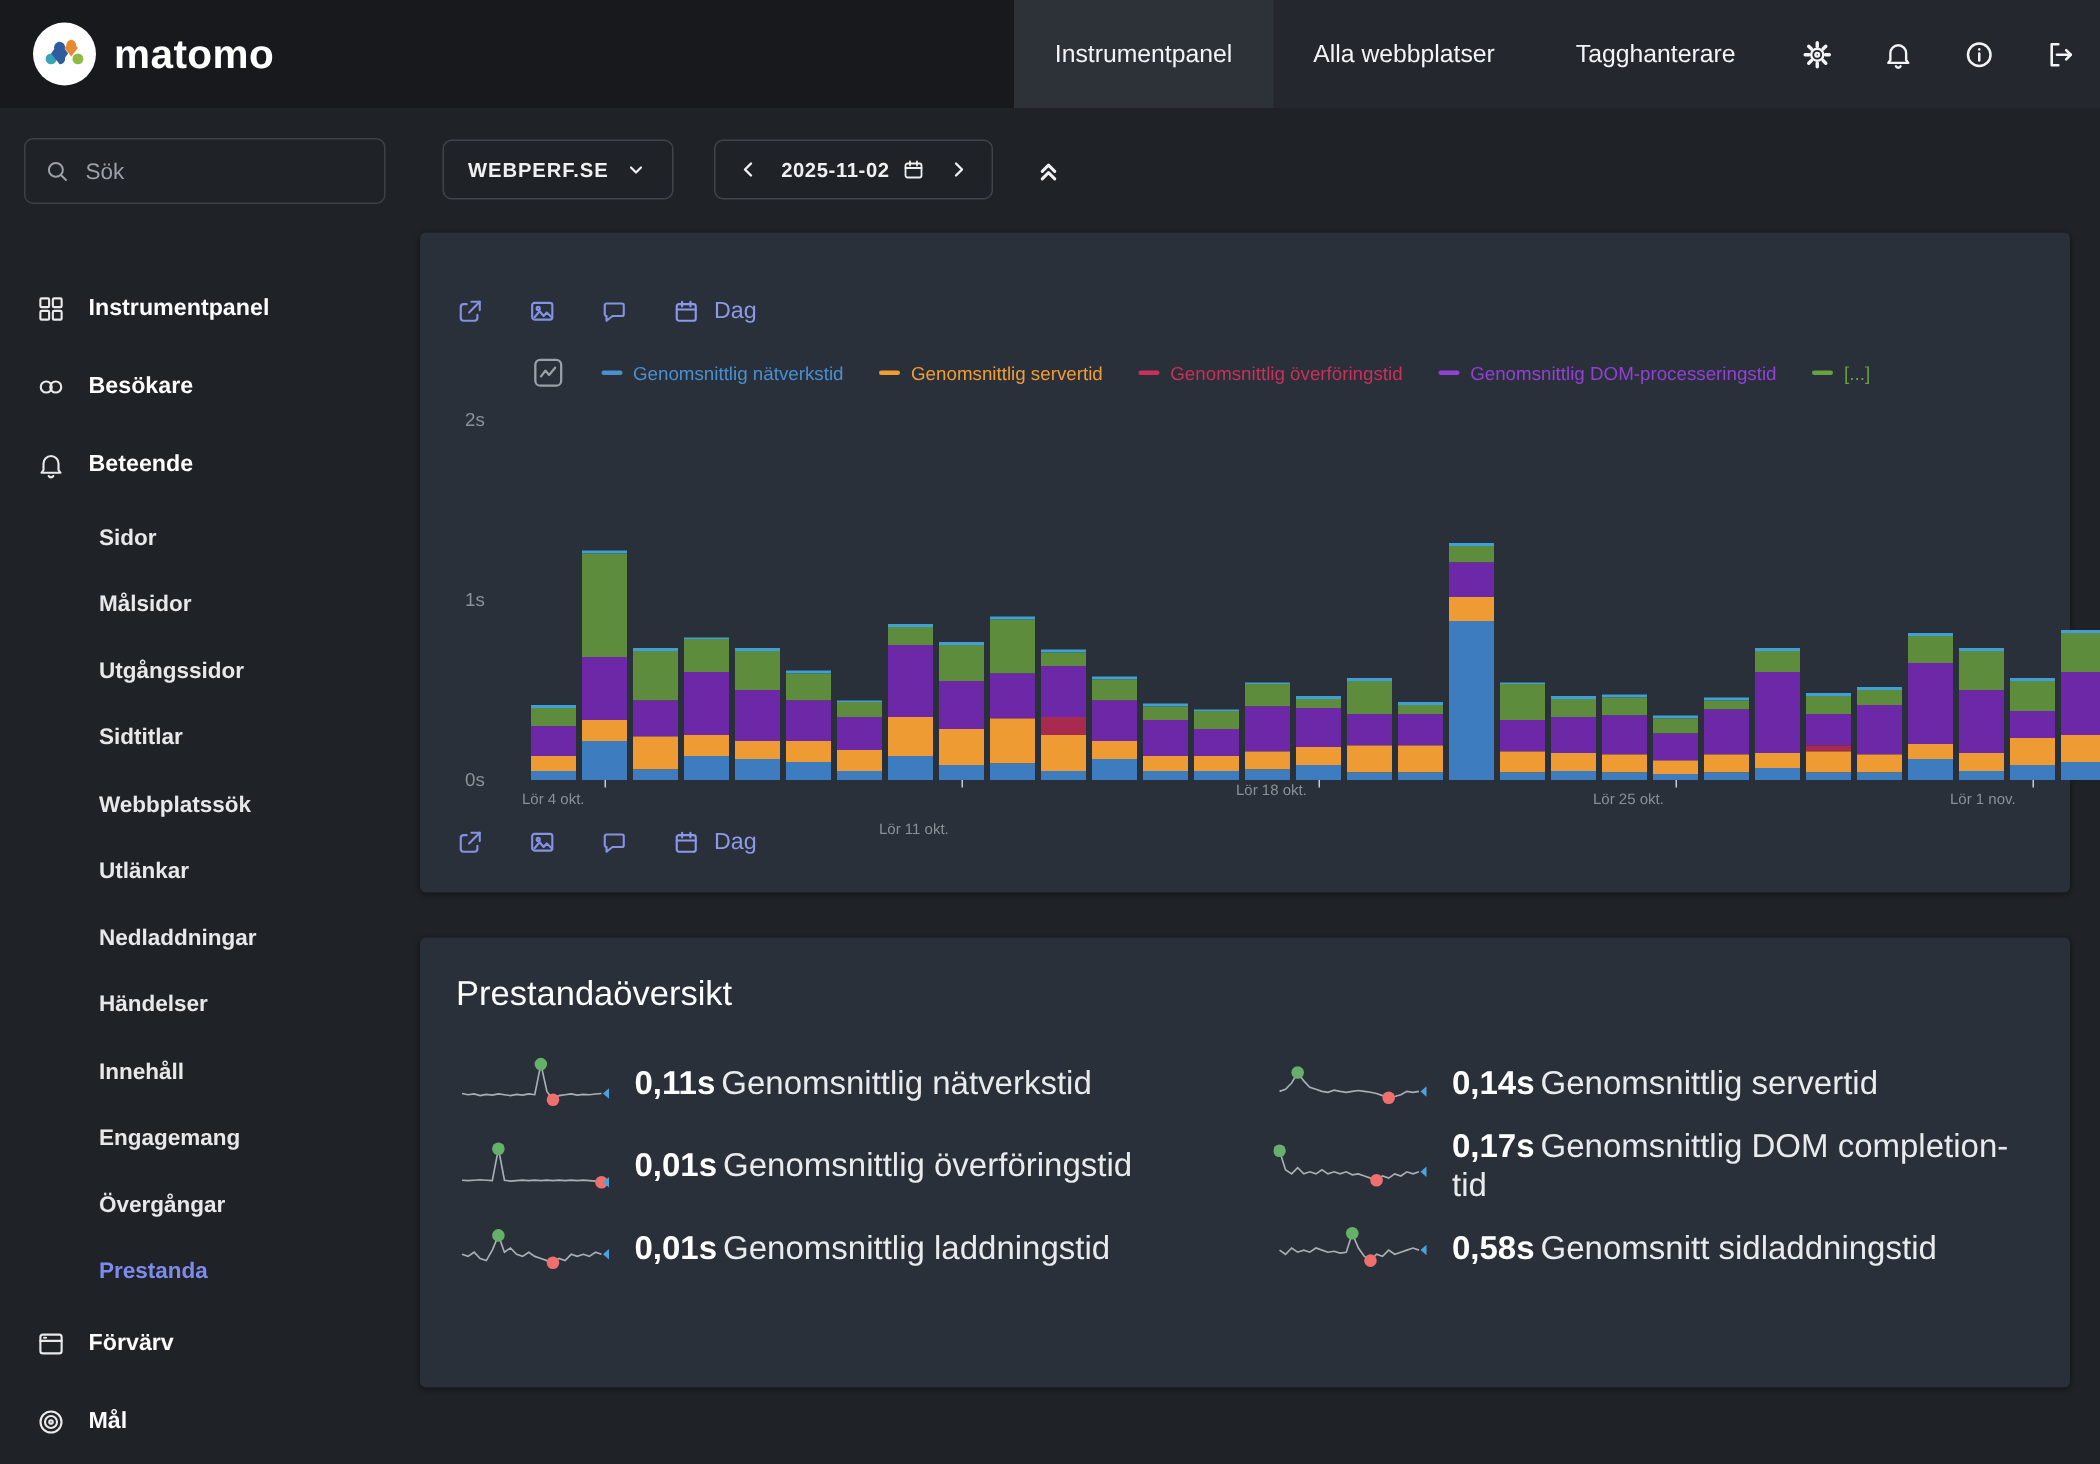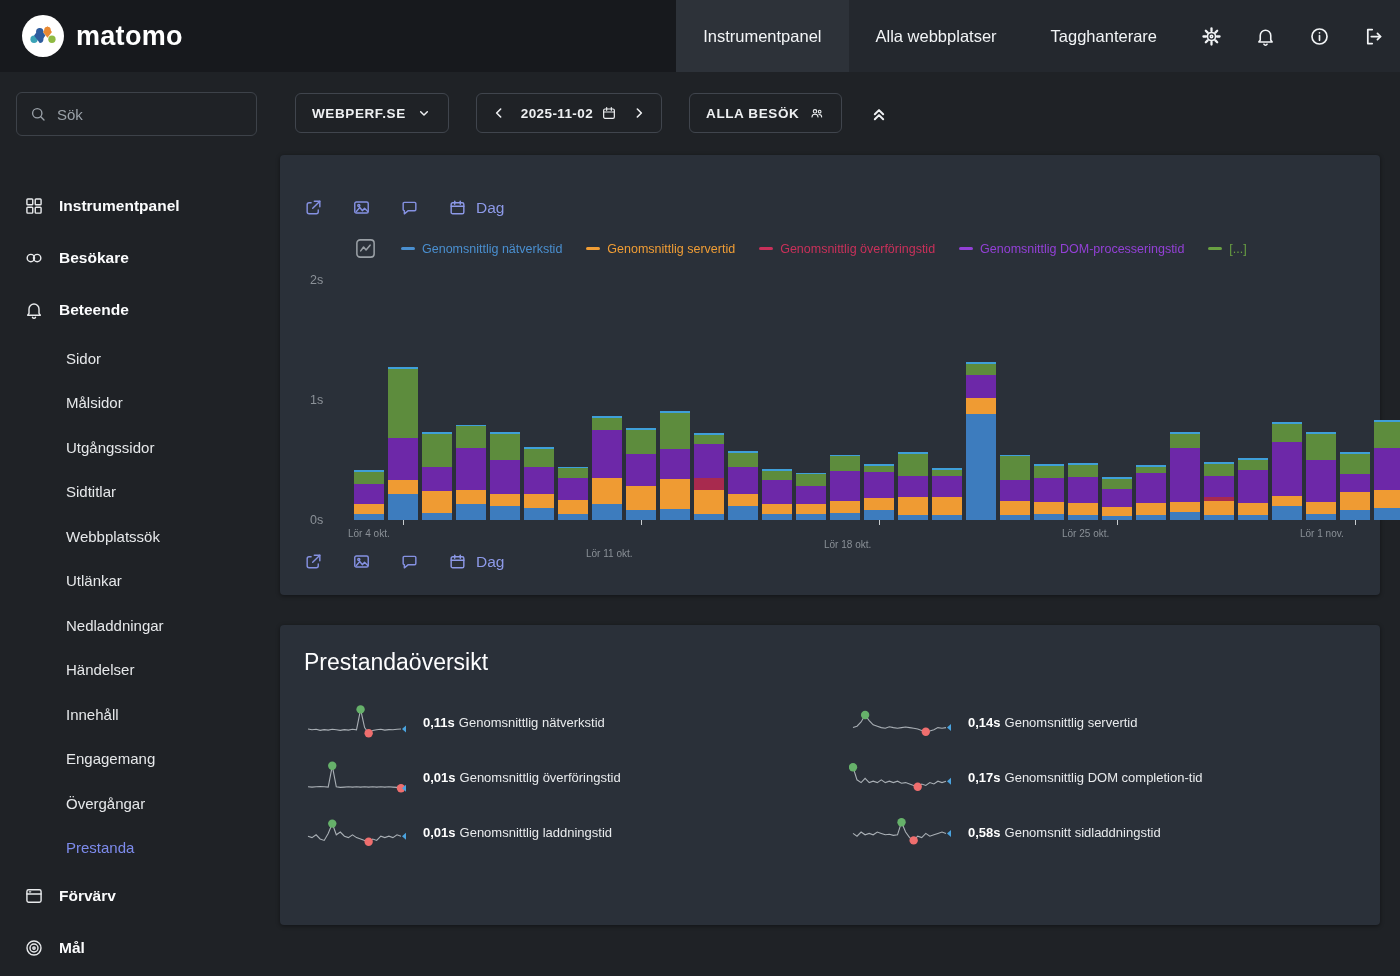--- a/index.html
+++ b/index.html
@@ -27,21 +27,21 @@
     display:flex; align-items:center; gap:10px; padding:0 12px; color:#9aa1a8; background:transparent; }
   .search-box svg { width:18px; height:18px; flex:0 0 18px; }
   .search-box input { background:transparent; border:none; outline:none; color:#cfd3d8;
     font-size:15px; width:100%; font-family:"Liberation Sans",sans-serif; }
   .search-box input::placeholder { color:#9aa1a8; }
 
   .side-nav { margin-top:44px; }
   .side-item { display:flex; align-items:center; gap:15px; height:52px; padding-left:8px;
     font-size:15.5px; font-weight:bold; color:#fbfcfd; cursor:pointer; }
   .side-item svg { width:20px; height:20px; color:#e8eaec; }
-  .side-sub { height:44.5px; font-weight:normal; padding-left:50px; font-size:15px; color:#e6e8ea;align-items:center; }
+  .side-sub { height:44.5px; font-weight:bold; padding-left:50px; font-size:15px; color:#e6e8ea;align-items:center; }
   .side-sub.active { color:#7d8bec; }
 
   .main { flex:1; padding:21px 0 0 20px; }
 
   
   .controls { display:flex; align-items:center; gap:27px; margin-left:15px; }
   .ctrl-btn { height:40px; border:1px solid #40454d; border-radius:6px; background:transparent;
     display:flex; align-items:center; gap:10px; padding:1px 16px; color:#eef0f2;
     font-size:13.5px; font-weight:bold; letter-spacing:.6px; cursor:pointer; }
   .ctrl-btn svg { width:16px; height:16px; }
@@ -75,21 +75,21 @@
   .ylab { position:absolute; width:34px; text-align:left; left:-44px; font-size:12.5px; color:#8b9198; }
   .xlab { position:absolute; width:110px; text-align:left; font-size:10px; color:#8a9097; }
   .xtick { position:absolute; width:1px; height:5px; background:#c8ccd0; }
   .xaxis { position:relative; height:26px; width:1052px; }
 
   
   .metrics-grid { display:grid; grid-template-columns:545px 1fr; column-gap:0;
     margin-top:26px; row-gap:15px; }
   .metric { display:flex; align-items:center; gap:14px; height:40px; }
   .metric svg { flex:0 0 105px; }
-  .metric-text { font-size:13px; color:#e8eaec; }
+  .metric-text { font-size:22px; color:#e8eaec; }
   .metric-text b { color:#fff; margin-right:4px; }
 </style>
 </head>
 <body>
 
 <div class="navbar">
   <div class="brand">
     <div class="logo-circle">
       <svg width="26" height="22" viewBox="0 0 64 52">
         <circle cx="10" cy="34" r="9" fill="#3ba3b6"></circle>
@@ -270,29 +270,20 @@
               <line x1="15.5" y1="4" x2="15.5" y2="8"></line>
               <line x1="4" y1="10.5" x2="20" y2="10.5"></line>
             </svg>
         </span>
         <span class="chev">
           <svg viewBox="0 0 24 24" fill="none" stroke="currentColor" stroke-width="2.4" stroke-linecap="round" stroke-linejoin="round">
               <path d="M9.5 6l6 6-6 6"></path>
             </svg>
         </span>
       </div>
-      <div class="ctrl-btn">
-        <span>ALLA BESÖK</span>
-        <svg viewBox="0 0 24 24" fill="none" stroke="currentColor" stroke-width="1.6" stroke-linecap="round">
-          <circle cx="9" cy="9.5" r="2.6"></circle>
-            <circle cx="16" cy="10" r="2"></circle>
-          <path d="M4.5 18c0-2.6 2-4.2 4.5-4.2s4.5 1.6 4.5 4.2"></path>
-            <path d="M15 14.3c2.3.1 4 1.6 4 3.7"></path>
-        </svg>
-      </div>
       <span class="collapse-btn">
         <svg viewBox="0 0 24 24" fill="none" stroke="currentColor" stroke-width="2.4" stroke-linecap="round" stroke-linejoin="round">
             <path d="M7 13.5l5-5 5 5"></path>
             <path d="M7 19.5l5-5 5 5"></path>
           </svg>
       </span>
     </div>
 
     <div class="card">
 
@@ -576,21 +567,21 @@
               <div style="height: 18px; background: rgb(239, 155, 51);"></div>
               <div style="height: 12px; background: rgb(61, 124, 190);"></div>
             </div>
           </div>
         <div class="xaxis" id="xaxis">
             <div class="xtick" style="left: 49px; top: 0px;"></div>
             <div class="xlab" style="left: -6px; top: 8px;">Lör 4 okt.</div>
             <div class="xtick" style="left: 287px; top: 0px;"></div>
             <div class="xlab" style="left: 232px; top: 8px; margin-top: 20px;">Lör 11 okt.</div>
             <div class="xtick" style="left: 525px; top: 0px;"></div>
-            <div class="xlab" style="left: 470px; top: 19px;">Lör 18 okt.</div>
+            <div class="xlab" style="left: 470px; top: 2px;">Lör 18 okt.</div>
             <div class="xtick" style="left: 763px; top: 0px;"></div>
             <div class="xlab" style="left: 708px; top: 8px;">Lör 25 okt.</div>
             <div class="xtick" style="left: 1001px; top: 0px;"></div>
             <div class="xlab" style="left: 946px; top: 8px;">Lör 1 nov.</div>
           </div>
       </div>
 
       <div class="icon-row" style="margin-top:6px;">
         <svg viewBox="0 0 24 24" fill="none" stroke="currentColor" stroke-width="1.8" stroke-linecap="round" stroke-linejoin="round">
             <path d="M9 6H6.5A2.5 2.5 0 0 0 4 8.5v9A2.5 2.5 0 0 0 6.5 20h9a2.5 2.5 0 0 0 2.5-2.5V15"></path>

